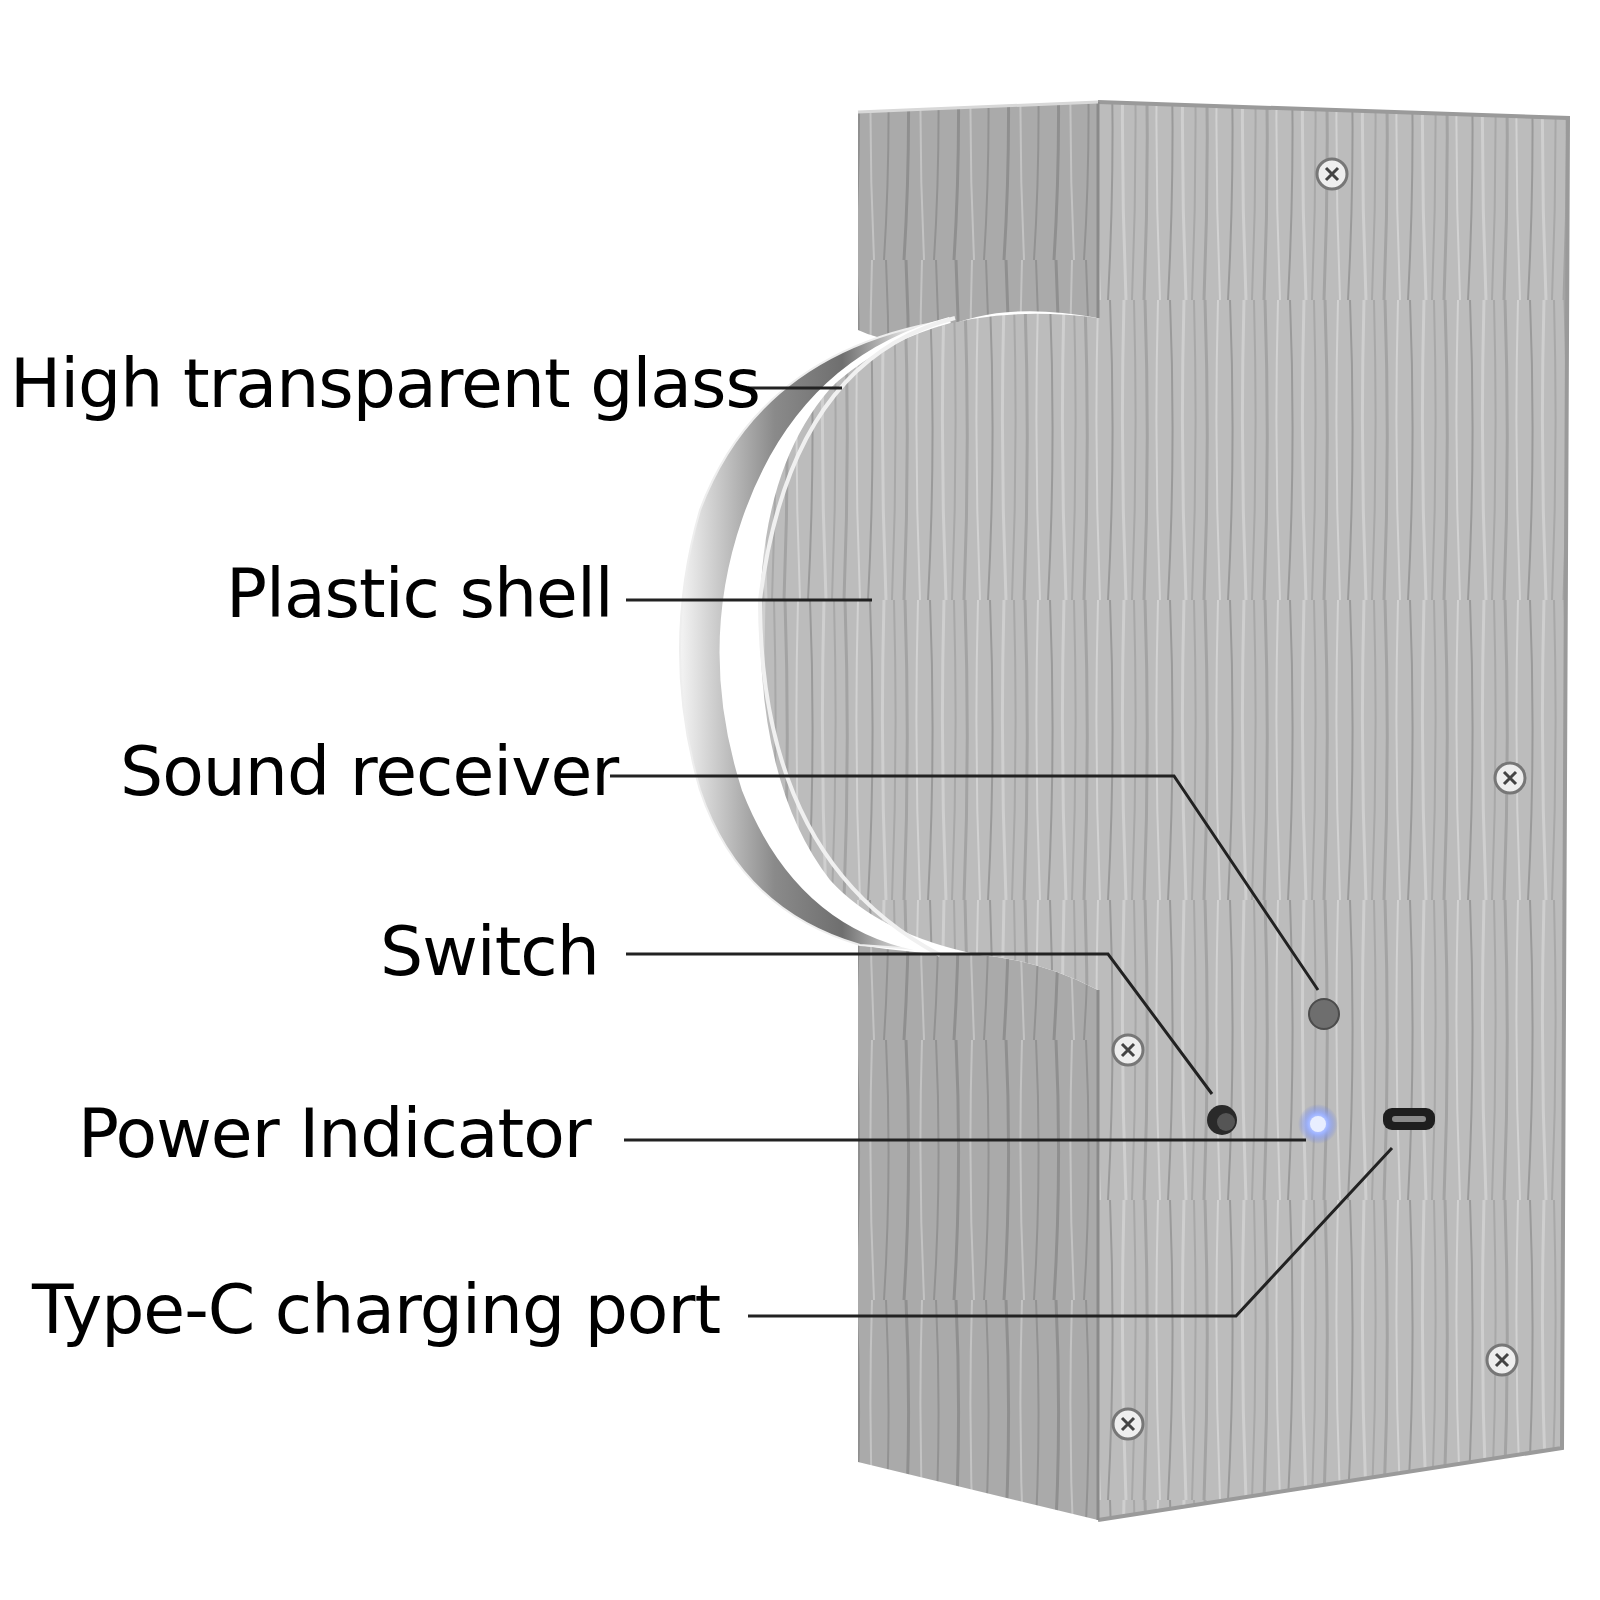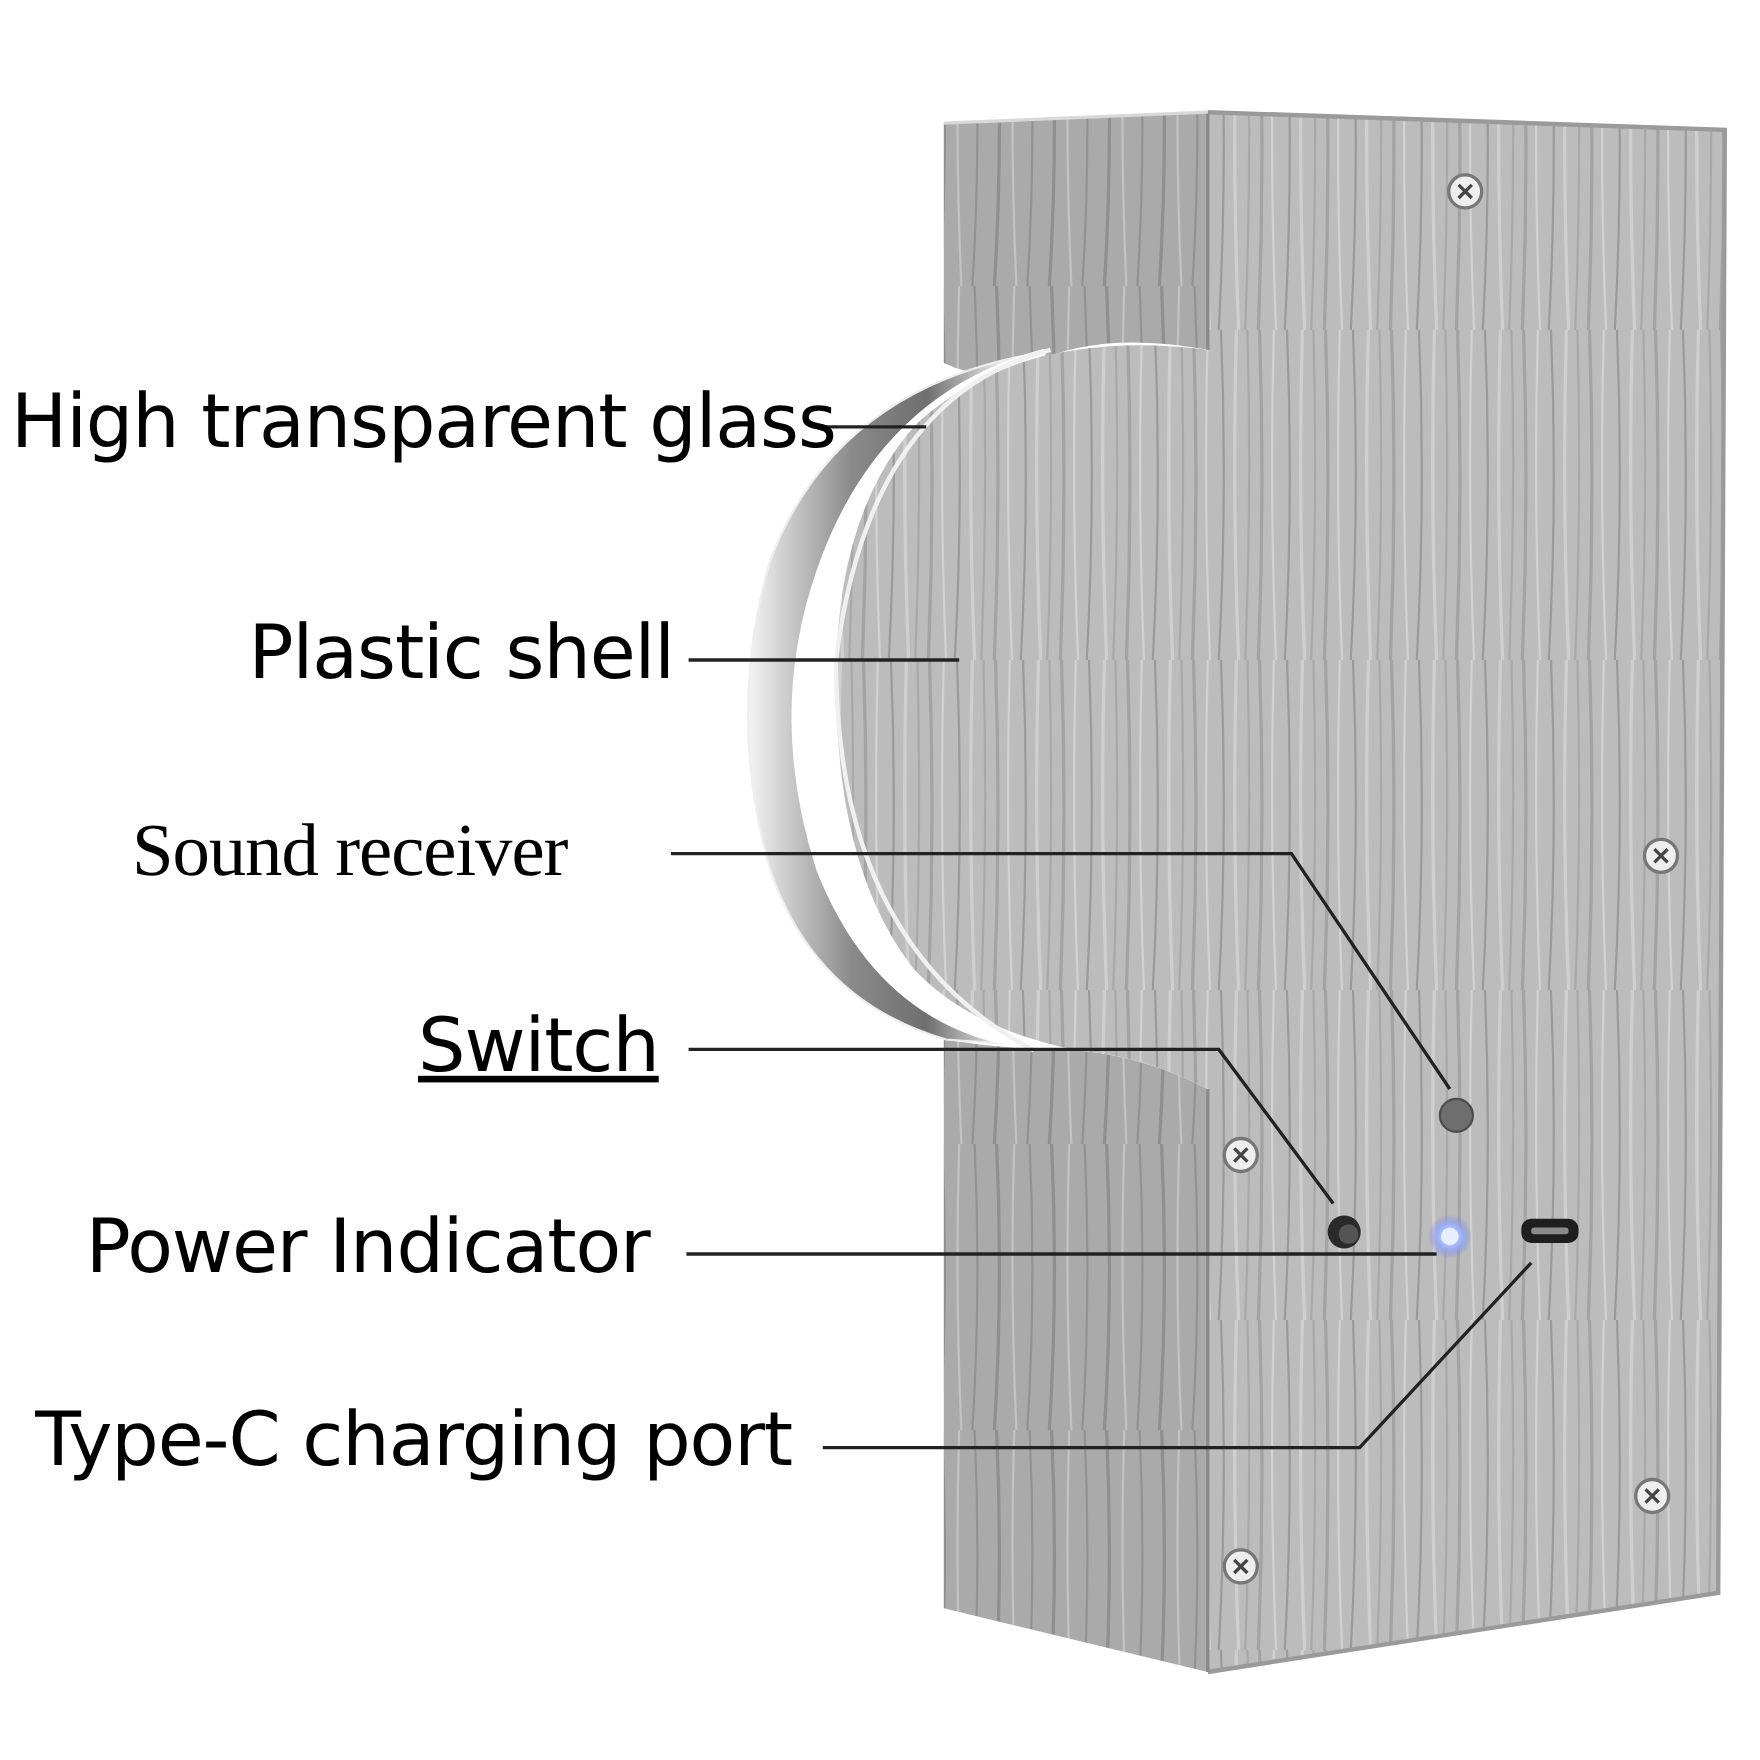--- a/index.html
+++ b/index.html
@@ -108,16 +108,16 @@
     <path d="M626 600 L872 600"></path>
     <path d="M610 776 L1174 776 L1318 990"></path>
     <path d="M626 954 L1108 954 L1212 1094"></path>
     <path d="M624 1140 L1306 1140"></path>
     <path d="M748 1316 L1236 1316 L1392 1148"></path>
   </g>
 </svg>
 
 <div class="label" style="left:10px; top:350px;">High transparent glass</div>
 <div class="label" style="left:226px; top:560px;">Plastic shell</div>
-<div class="label" style="left:120px; top:738px;font-family:Liberation Serif, serif;">Sound receiver</div>
-<div class="label" style="left:380px; top:918px;text-decoration:underline;">Switch</div>
+<div class="label" style="left:120px; top:738px;">Sound receiver</div>
+<div class="label" style="left:380px; top:918px;">Switch</div>
 <div class="label" style="left:78px; top:1100px;">Power Indicator</div>
 <div class="label" style="left:32px; top:1276px;">Type-C charging port</div>
 
 </body></html>

